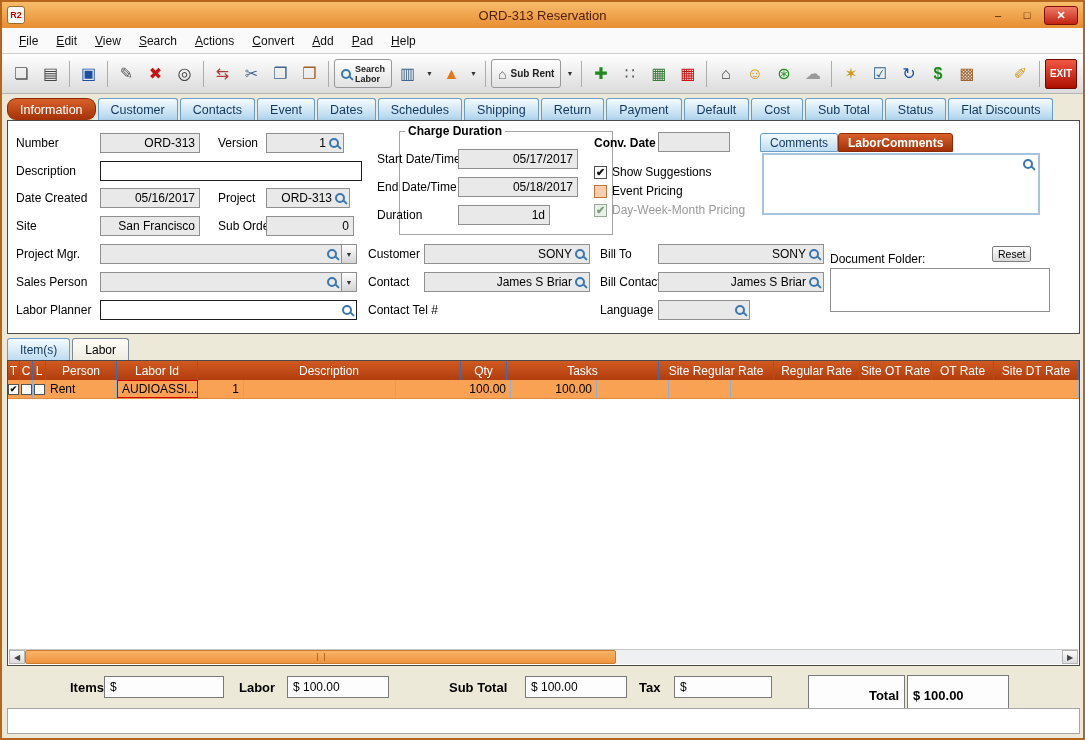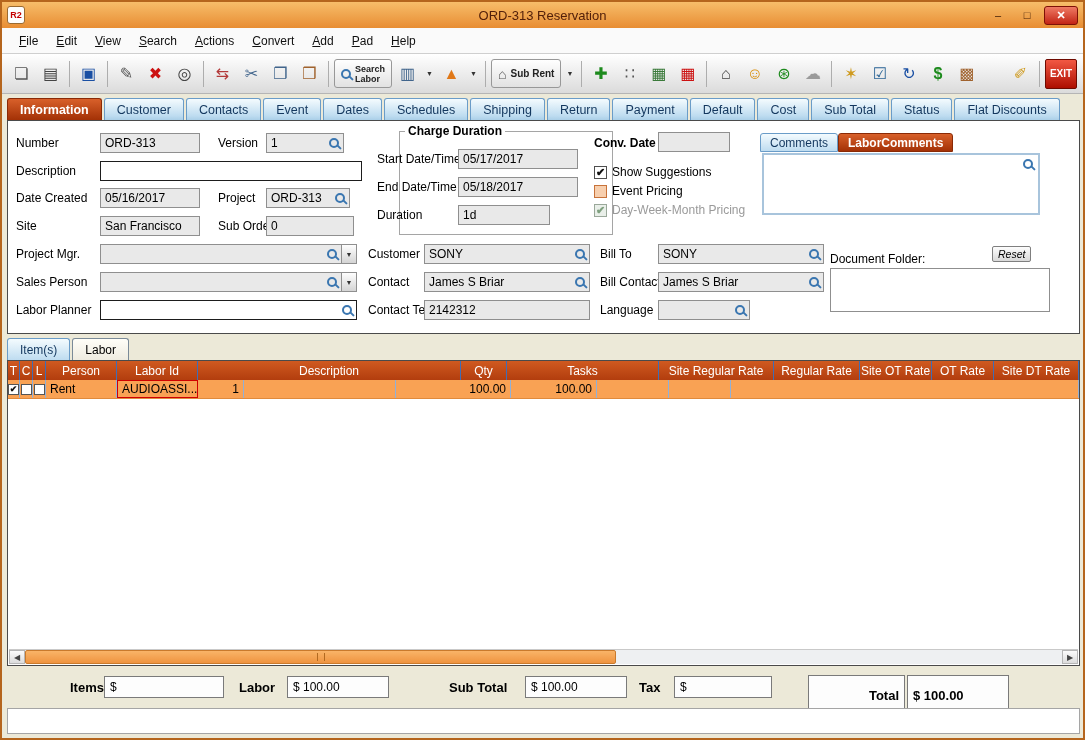--- a/index.html
+++ b/index.html
@@ -49,29 +49,29 @@
   .mag{display:inline-block;width:10px;height:10px;border:2px solid #3a76b0;border-radius:50%;
        position:relative;flex:none;}
   .mag::after{content:"";position:absolute;width:6px;height:2px;background:#3a76b0;
               transform:rotate(45deg);right:-5px;bottom:-2px;border-radius:1px;}
 
   
   .tabstrip{position:absolute;top:96px;left:5px;height:22px;display:flex;gap:2px;}
   .tab{padding:0 12px;height:22px;display:flex;align-items:center;
        background:linear-gradient(#f4fbfe,#bedcf0 80%,#aacfe8);border:1px solid #6a9cc8;border-bottom:none;
        border-radius:3px 3px 0 0;color:#13375e;font-size:12.5px;}
-  .tab.selected{background:linear-gradient(#d8602a,#a33106);color:#fff;font-weight:bold;border-color:#8a2a06;}
+  .tab.selected{background:linear-gradient(#d8602a,#a33106);color:#fff;font-weight:normal;border-color:#8a2a06;border-radius:9px;}
 
   
   .form-panel{position:absolute;top:118px;left:5px;width:1073px;height:214px;background:#fff;
               border:1px solid #4a4a4a;}
   .lbl{position:absolute;font-size:12px;color:#000;white-space:nowrap;}
   .lbl.dim{color:#9a9a9a;}
   .inp{position:absolute;height:20px;border:1px solid #8f8f8f;background:#e9e9e9;font-size:12px;
-       display:flex;align-items:center;padding:0 4px;gap:3px;}
+       display:flex;align-items:center;padding:0 4px;gap:3px;text-align:right;}
   .inp .val{flex:1;white-space:nowrap;overflow:hidden;}
   .inp.white{background:#fff;border:1px solid #1d1d1d;}
   .dd{position:absolute;width:15px;height:20px;border:1px solid #8f8f8f;border-left:none;
       background:linear-gradient(#fefefe,#d4d4d4);display:flex;align-items:center;justify-content:center;
       font-size:7px;color:#333;}
   .group{position:absolute;border:1px solid #a5a5a5;}
   .group-title{position:absolute;top:-8px;left:5px;background:#fff;font-weight:bold;padding:0 3px;font-size:12px;}
   .cb{position:absolute;display:flex;align-items:center;gap:5px;}
   .cb .box{width:13px;height:13px;border:1px solid #4f4f4f;background:#fff;display:flex;align-items:center;
            justify-content:center;font-size:11px;font-weight:bold;color:#111;line-height:13px;}
@@ -347,31 +347,28 @@
       <span class="val">James S Briar</span>
       <span class="mag"></span>
     </div>
     <span class="lbl" style="left:592px;top:154px;">Bill Contact</span>
     <div class="inp" style="left:650px;top:151px;width:166px;">
       <span class="val">James S Briar</span>
       <span class="mag"></span>
     </div>
 
     <span class="lbl" style="left:360px;top:182px;">Contact Tel #</span>
-    <div class="inp" style="left:416px;top:179px;width:166px;">
-      <span class="val">2142312</span>
-    </div>
     <span class="lbl" style="left:592px;top:182px;">Language</span>
     <div class="inp" style="left:650px;top:179px;width:92px;">
       <span class="val"></span>
       <span class="mag"></span>
     </div>
 
     <span class="lbl" style="left:822px;top:131px;">Document Folder:</span>
-    <span class="reset-btn" style="left:984px;top:125px;font-style:italic;">Reset</span>
+    <span class="reset-btn" style="left:984px;top:125px;">Reset</span>
     <div class="panel-box" style="left:822px;top:147px;width:220px;height:44px;">
       <span></span>
     </div>
   </div>
 
   <div class="itabstrip">
     <span class="itab">Item(s)</span>
     <span class="itab selected">Labor</span>
   </div>
 

